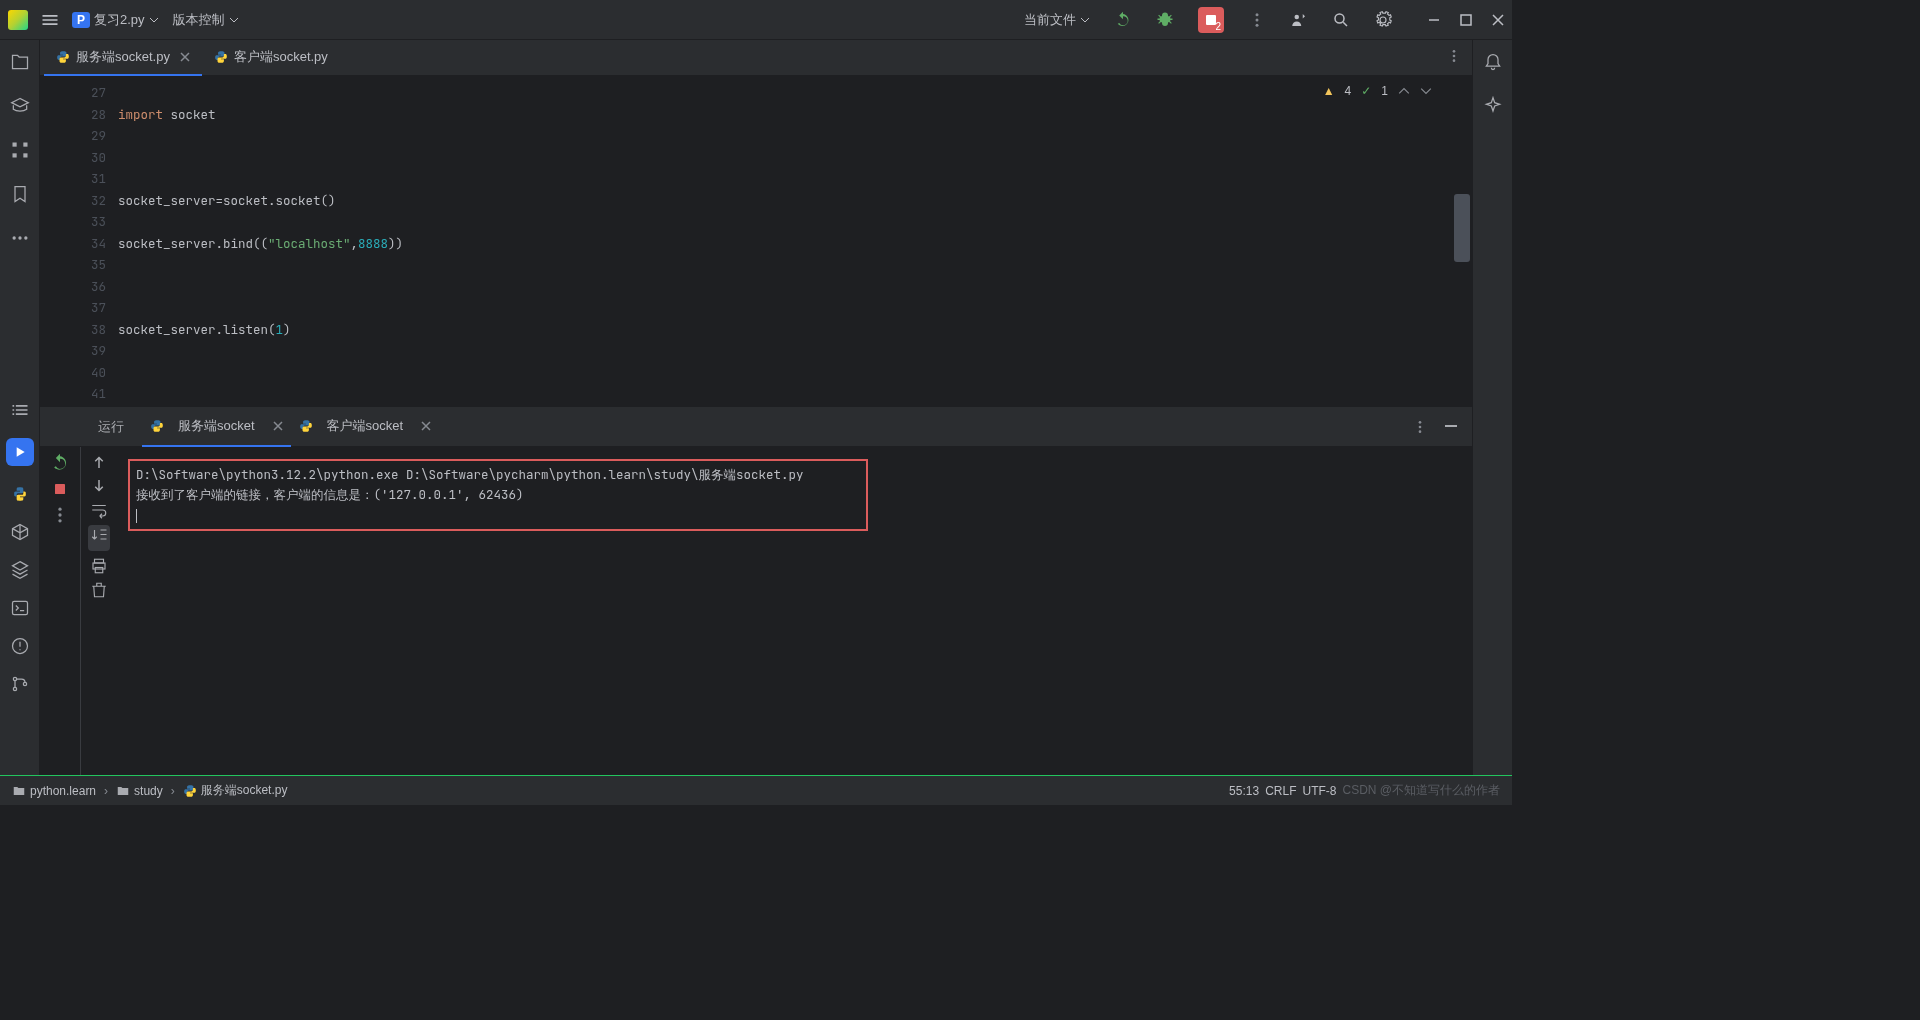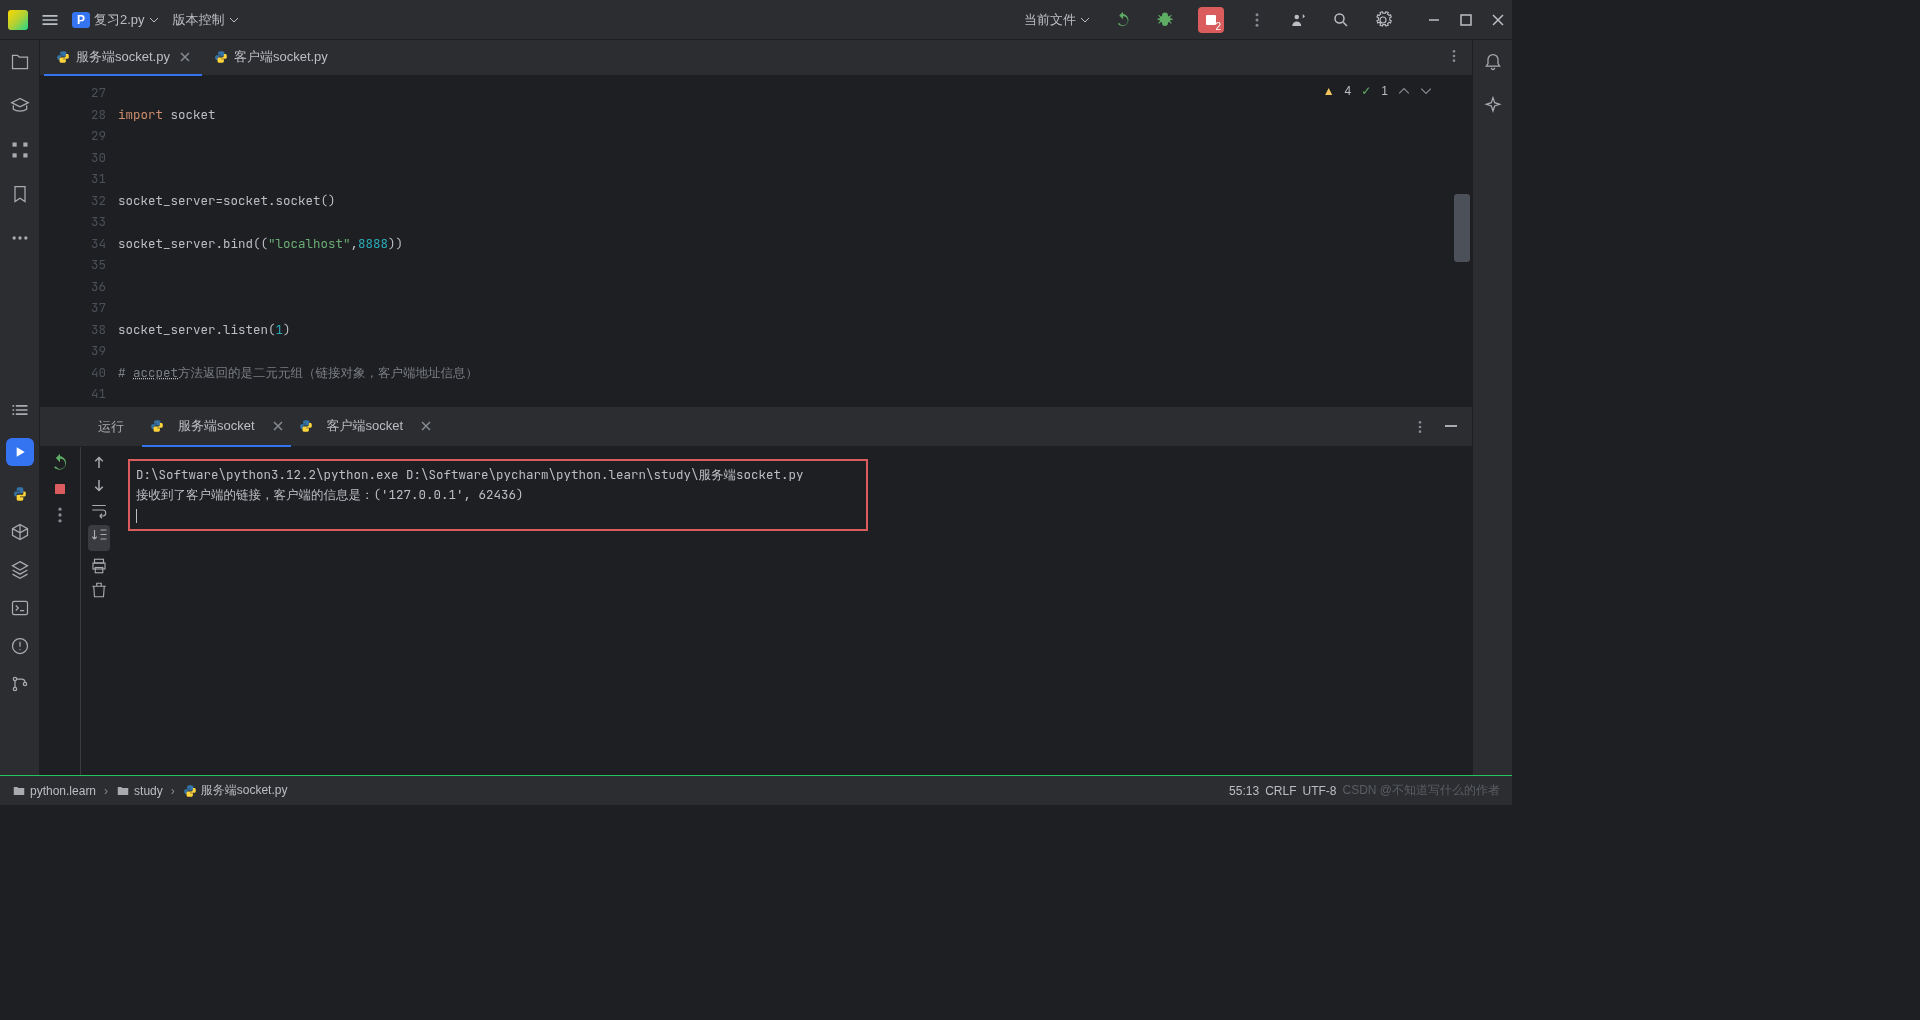--- a/index.html
+++ b/index.html
@@ -215,21 +215,20 @@
           <div>40</div>
           <div>41</div>
       </div>
       <div class="code-content">
 <div><span class="kw-import">import</span><span> socket</span></div>
 <div> </div>
 <div><span>socket_server=socket.socket()</span></div>
 <div><span>socket_server.bind((</span><span class="kw-str">"localhost"</span><span>,</span><span class="kw-num">8888</span><span>))</span></div>
 <div> </div>
 <div><span>socket_server.listen(</span><span class="kw-num">1</span><span>)</span></div>
-<div class="kw-comment"><span># </span><span class="underline">accpet</span><span>方法返回的是二元元组（链接对象，客户端地址信息）</span></div>
 <div> </div>
 
 
 
 
 
 
 
       </div>
       <div class="problems">

